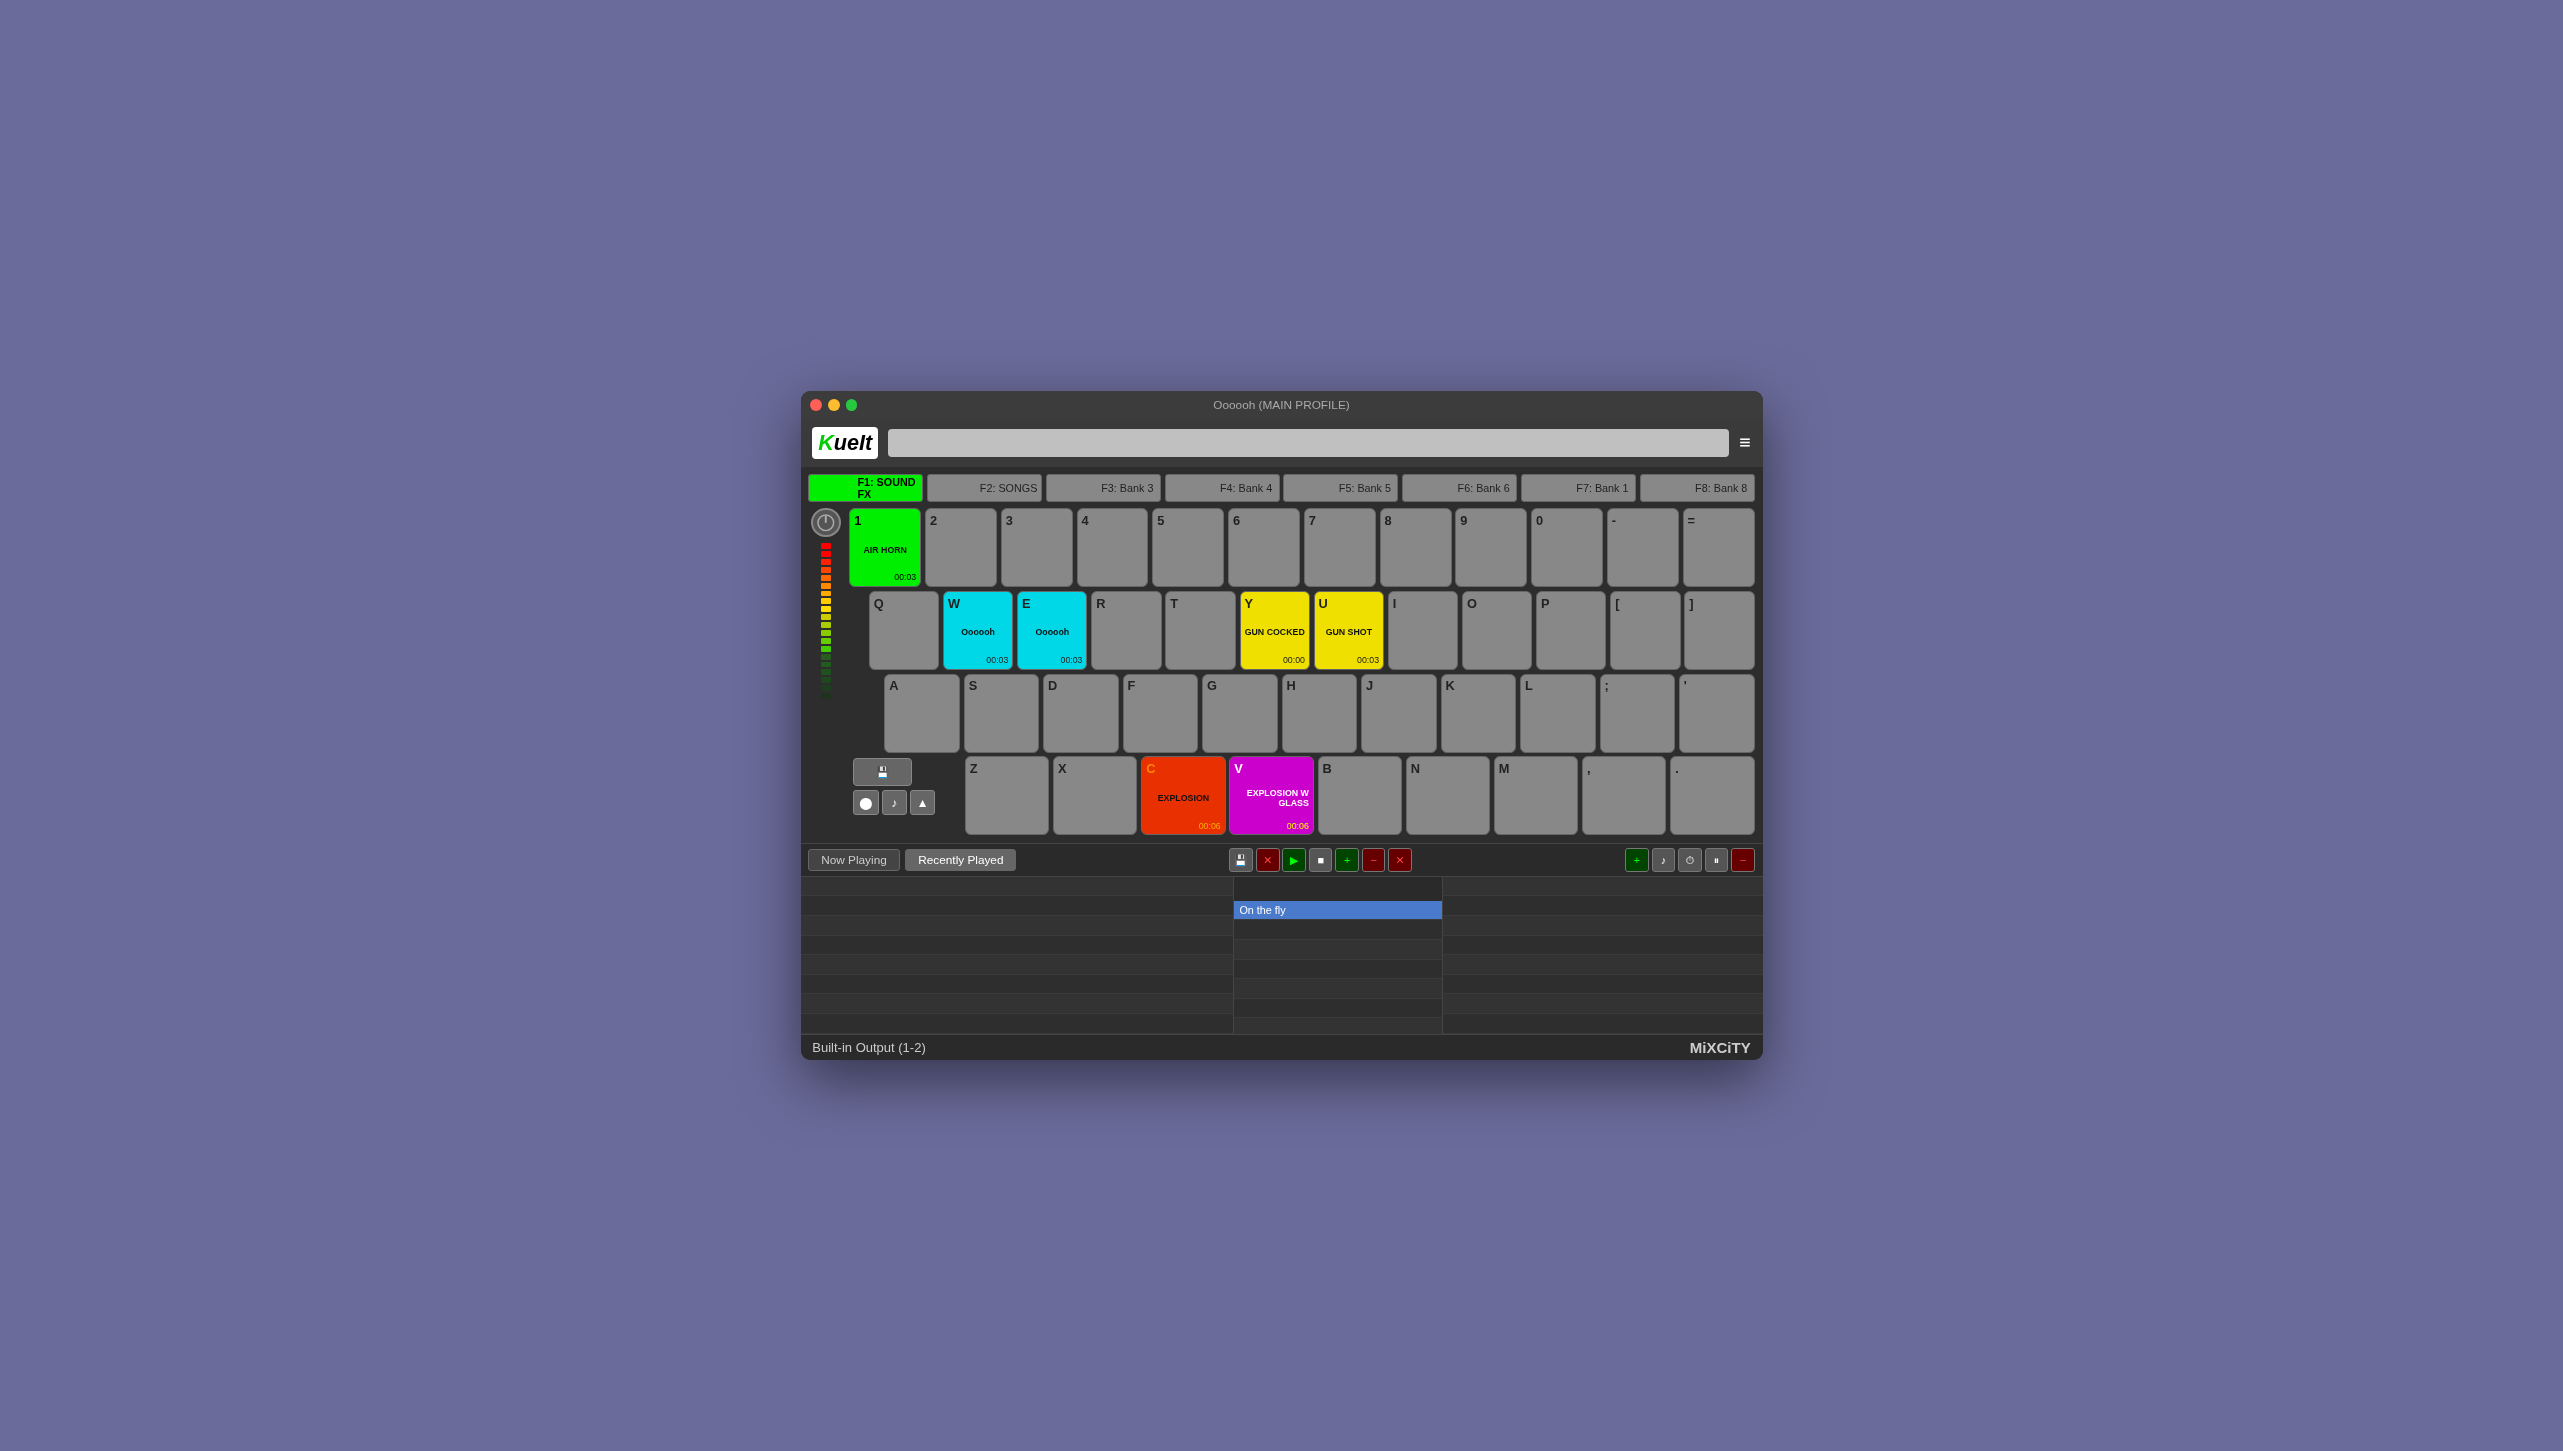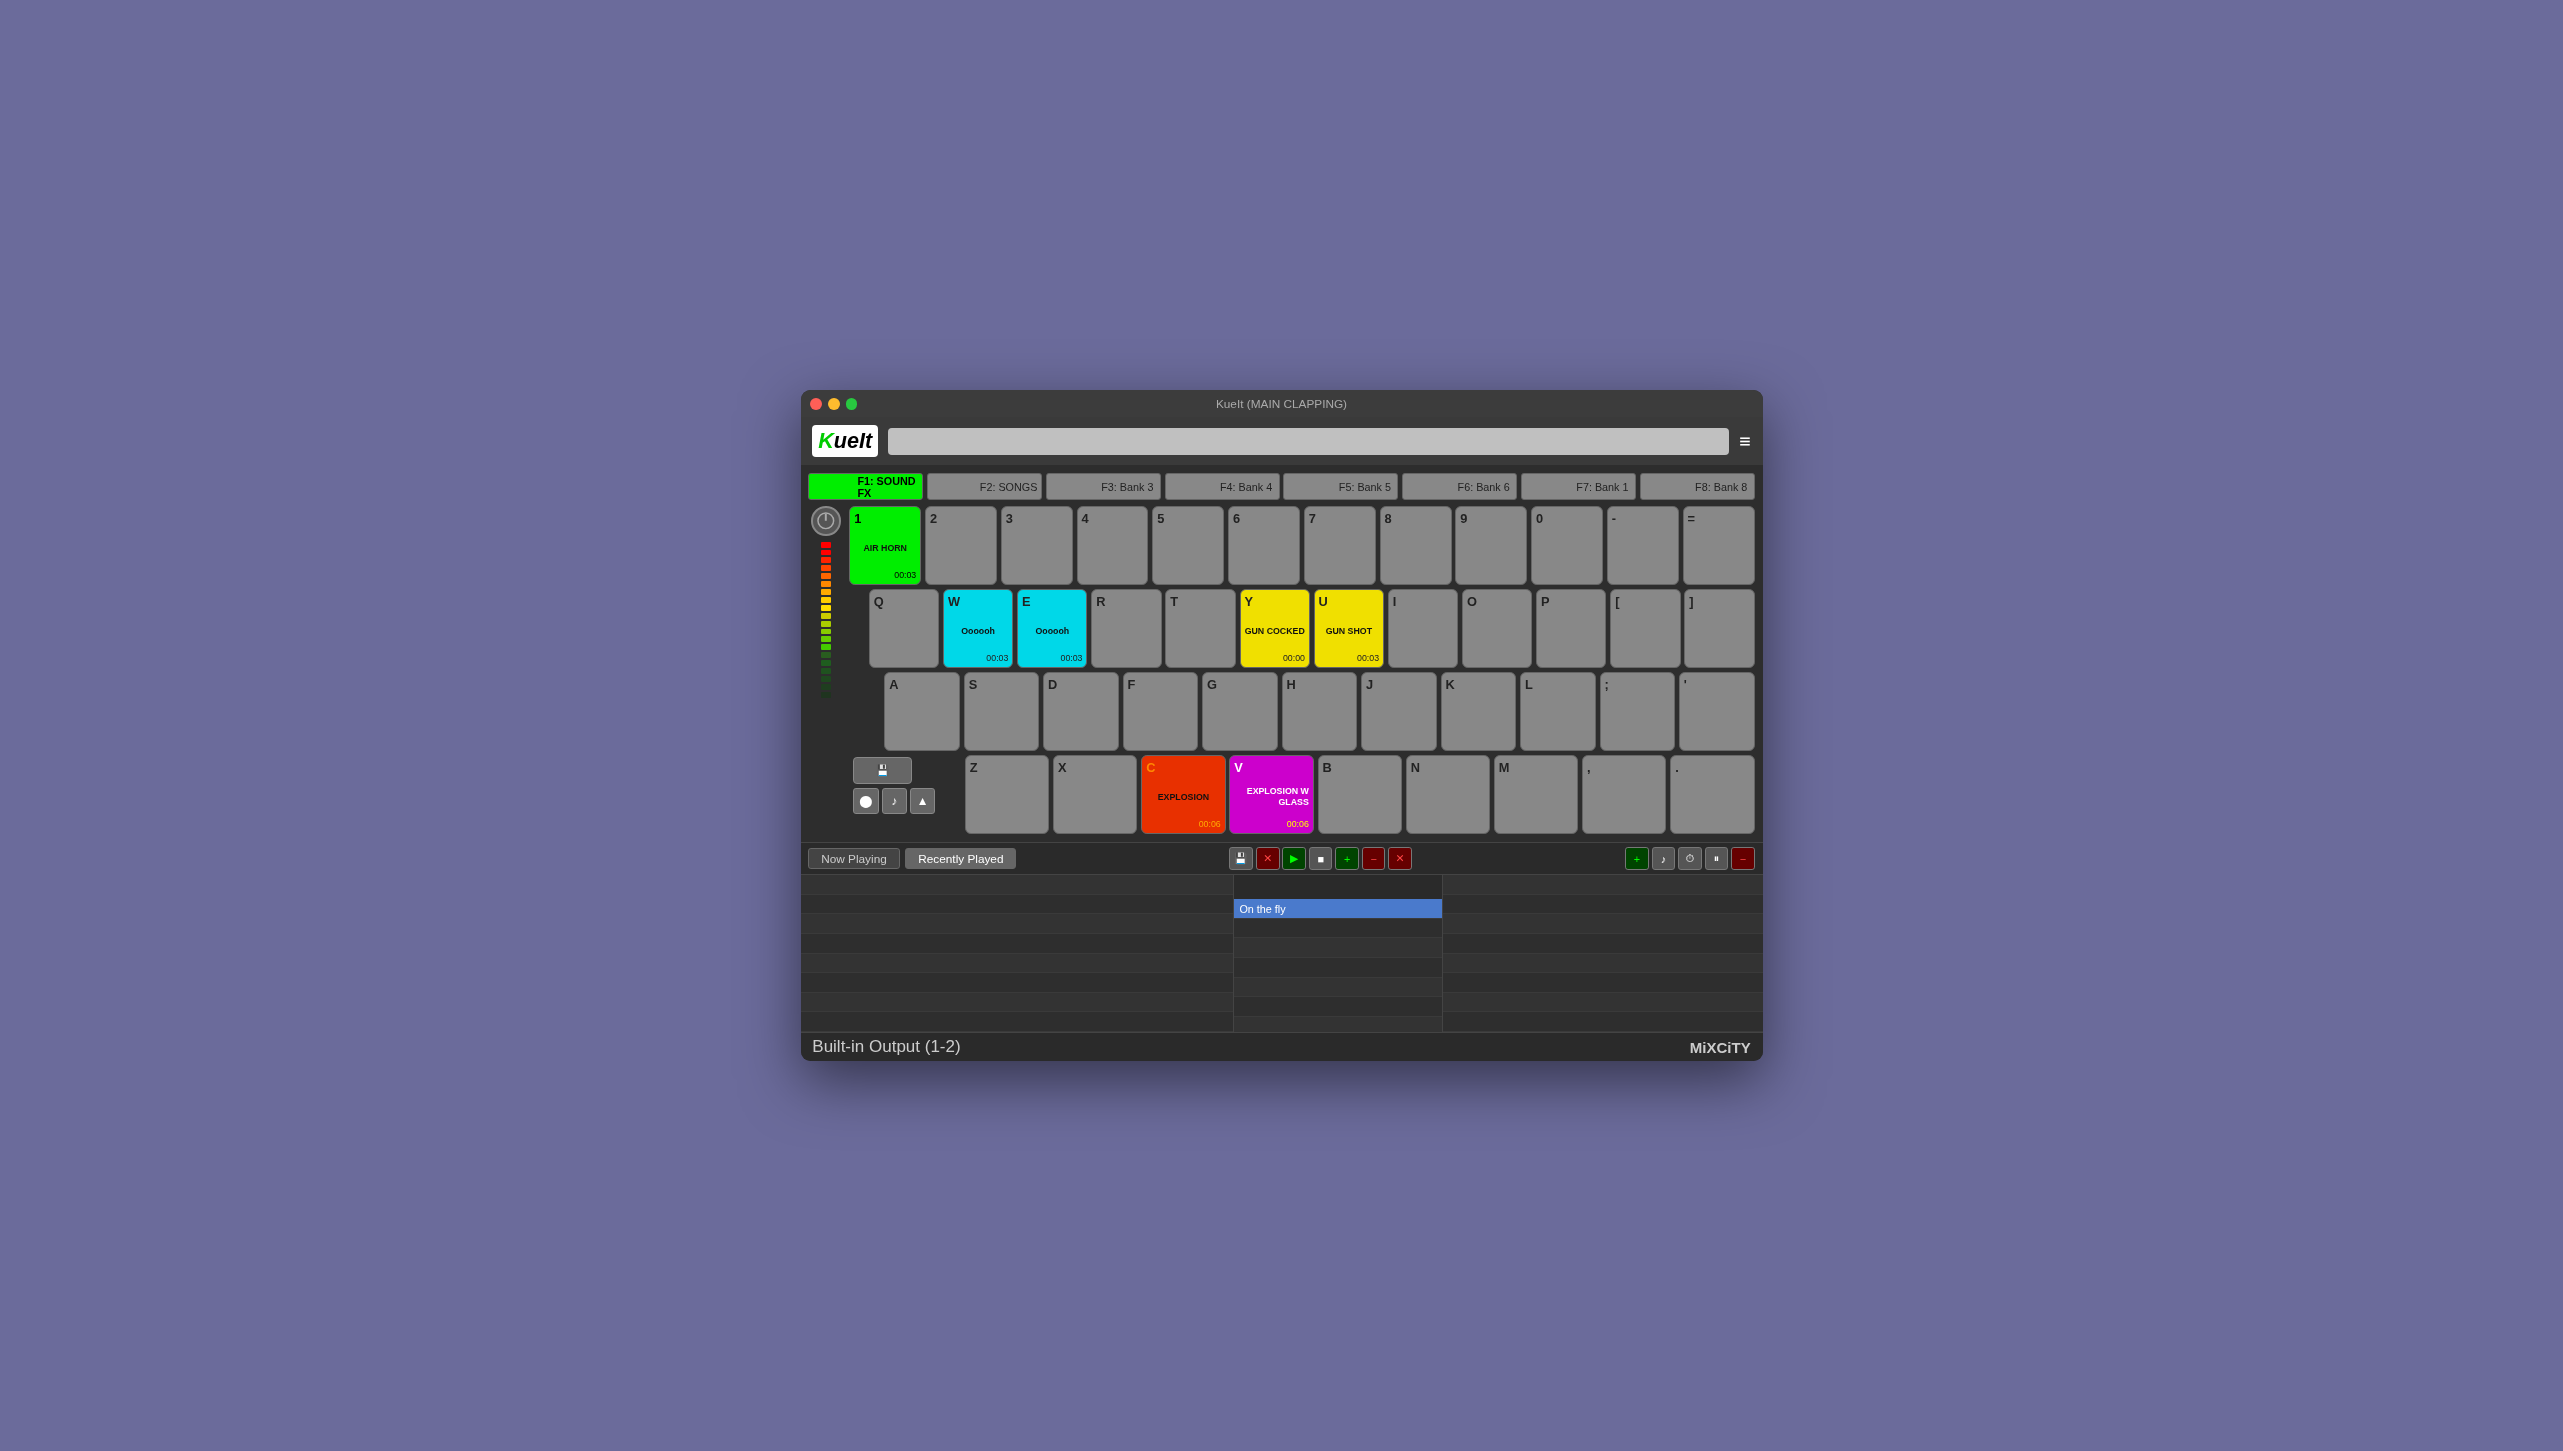--- a/index.html
+++ b/index.html
@@ -298,40 +298,40 @@
     .status-bar {
       background: #2a2a2a;
       border-top: 1px solid #444;
       padding: 3.9px 11.8px;
       display: flex;
       justify-content: space-between;
       align-items: center;
     }
     .status-text {
       color: #ccc;
-      font-size: 17px;
+      font-size: 13px;
     }
     .mixcity {
       color: #ccc;
       font-size: 15px;
       font-weight: bold;
     }
   </style>
 </head>
 <body>
 
 <div class="window">
 
   <div class="title-bar">
     <div class="title-bar-buttons">
       <div class="tb-btn tb-close"></div>
       <div class="tb-btn tb-min"></div>
       <div class="tb-btn tb-max"></div>
     </div>
-    <span class="title-bar-title">KueIt (MAIN CLAPPING)</span>
+    <span class="title-bar-title">Oooooh (MAIN PROFILE)</span>
   </div>
 
   <div class="toolbar">
     <div class="logo">
       <span>K</span>ueIt
     </div>
     <input class="search-bar" type="text" style="">
     <div class="hamburger">≡</div>
   </div>
 

